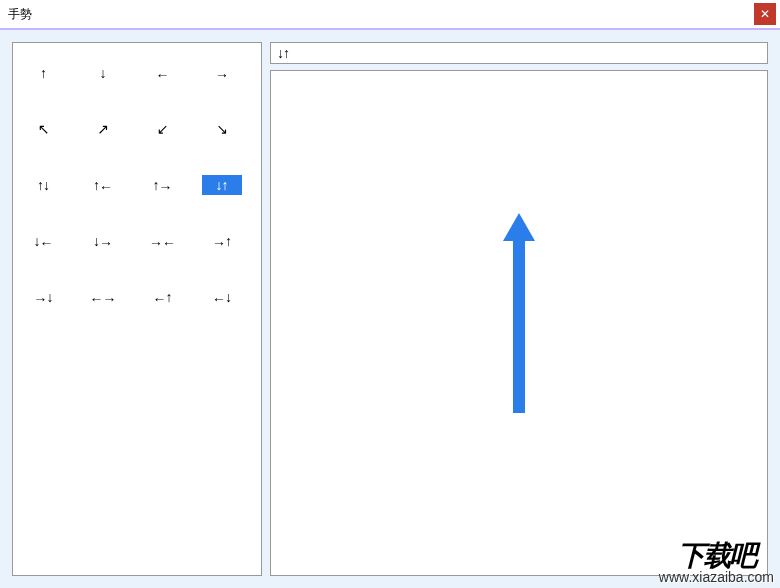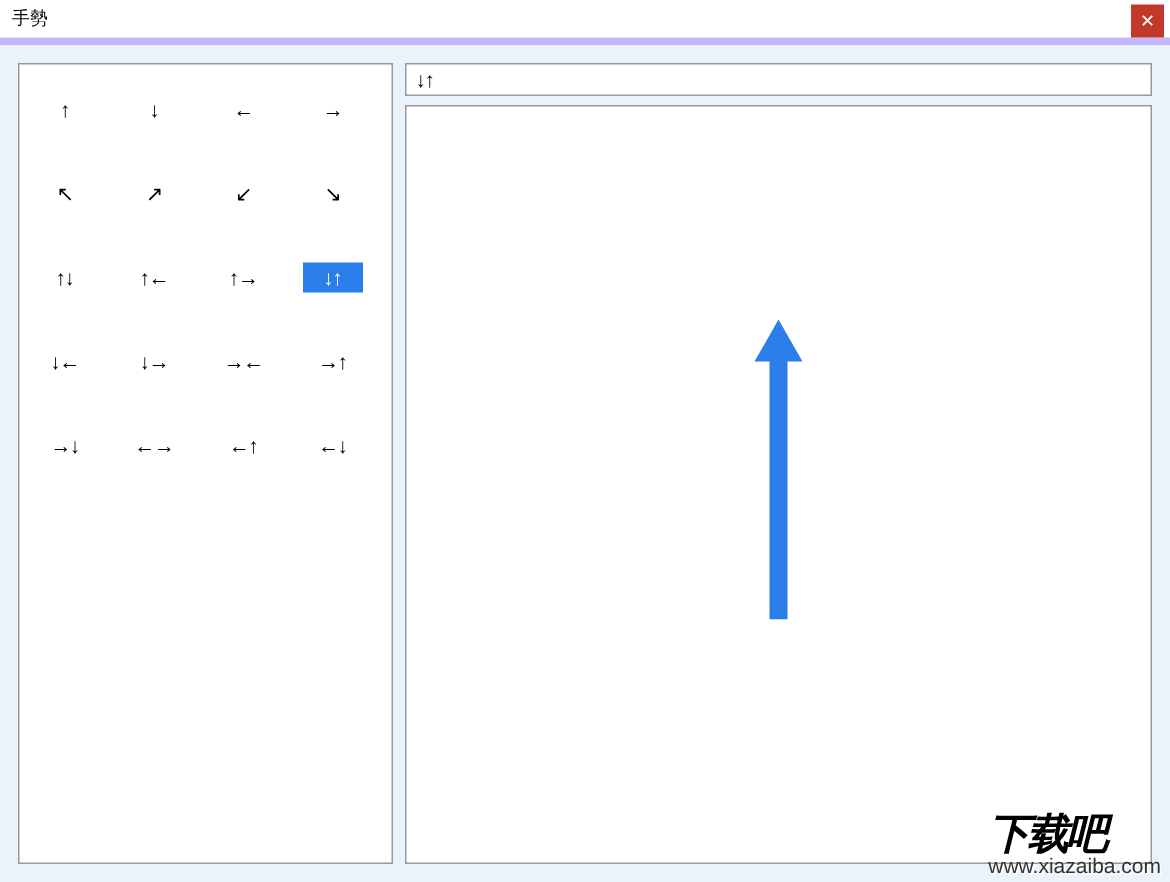--- a/index.html
+++ b/index.html
@@ -7,21 +7,21 @@
     width: 780px;
     height: 588px;
     font-family: "Microsoft YaHei", sans-serif;
     font-size: 12px;
     background: #fff;
     position: relative;
     overflow: hidden;
   }
   .titlebar {
     height: 30px;
-    border-bottom: 5px solid #c4b5fd;
+    border-bottom: 2px solid #c4b5fd;
     display: flex;
     align-items: center;
     padding: 0 8px;
     position: relative;
   }
   .titlebar .title {
     font-size: 12px;
     color: #000;
   }
   .close-btn {
@@ -98,21 +98,21 @@
   .arrow-svg {
     position: absolute;
     left: 50%;
     top: 50%;
     transform: translate(-50%, -55%);
   }
   .watermark {
     position: absolute;
     right: 6px;
     bottom: 4px;
-    text-align: left;
+    text-align: center;
     line-height: 1;
   }
   .watermark .big {
     font-size: 28px;
     font-weight: 900;
     font-style: italic;
     color: #000;
     text-shadow: 1px 1px 0 #fff, -1px -1px 0 #fff, 1px -1px 0 #fff, -1px 1px 0 #fff;
     letter-spacing: -2px;
   }

